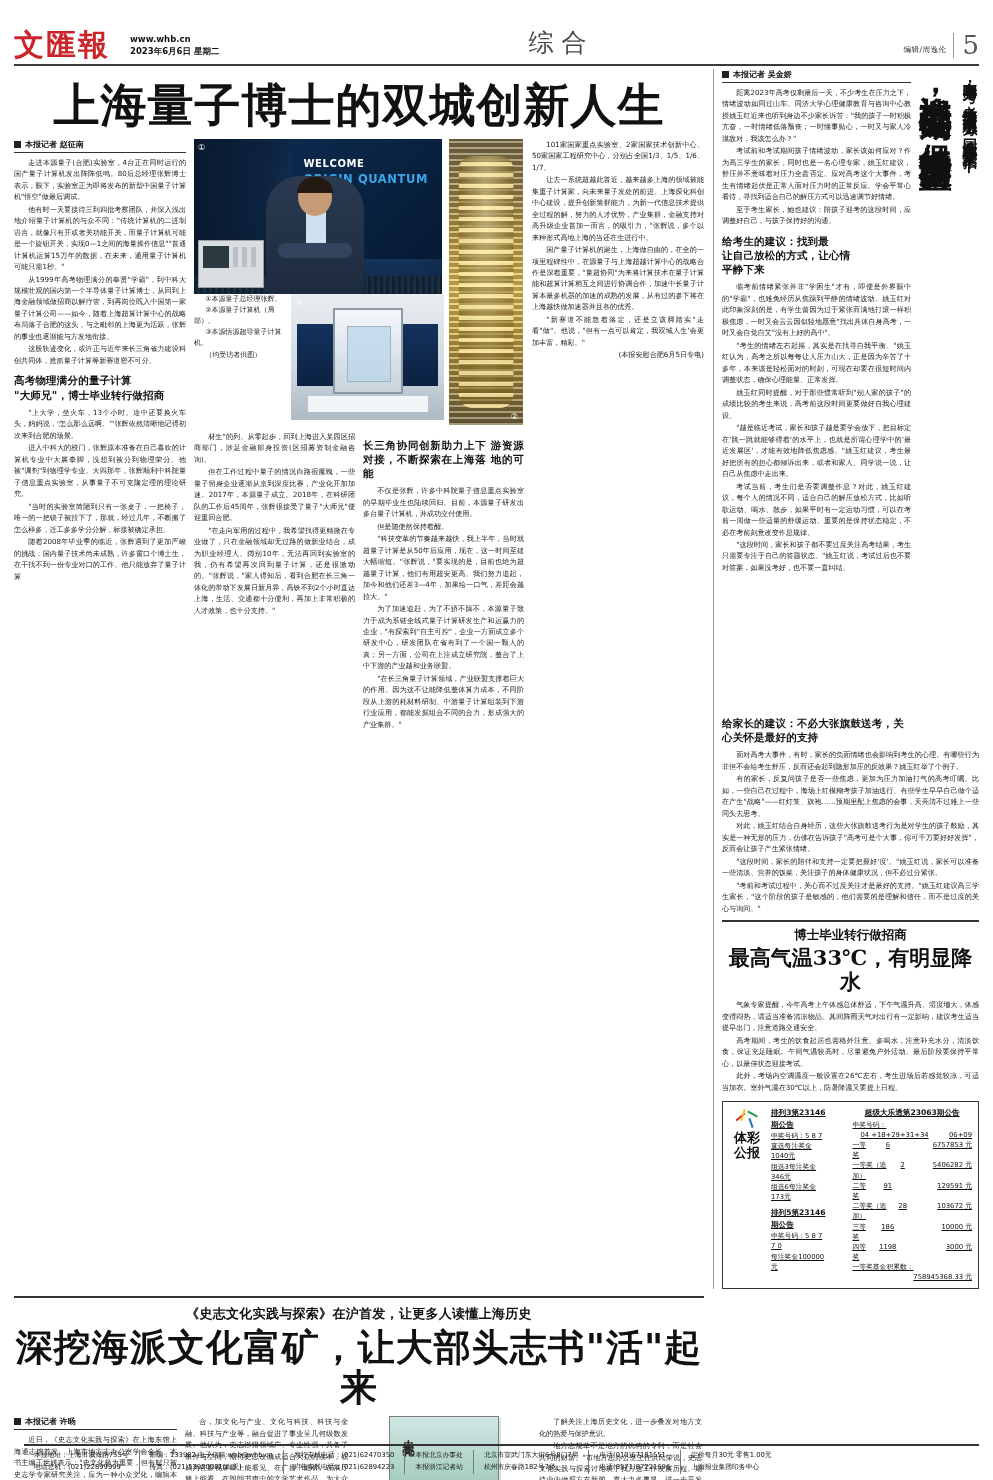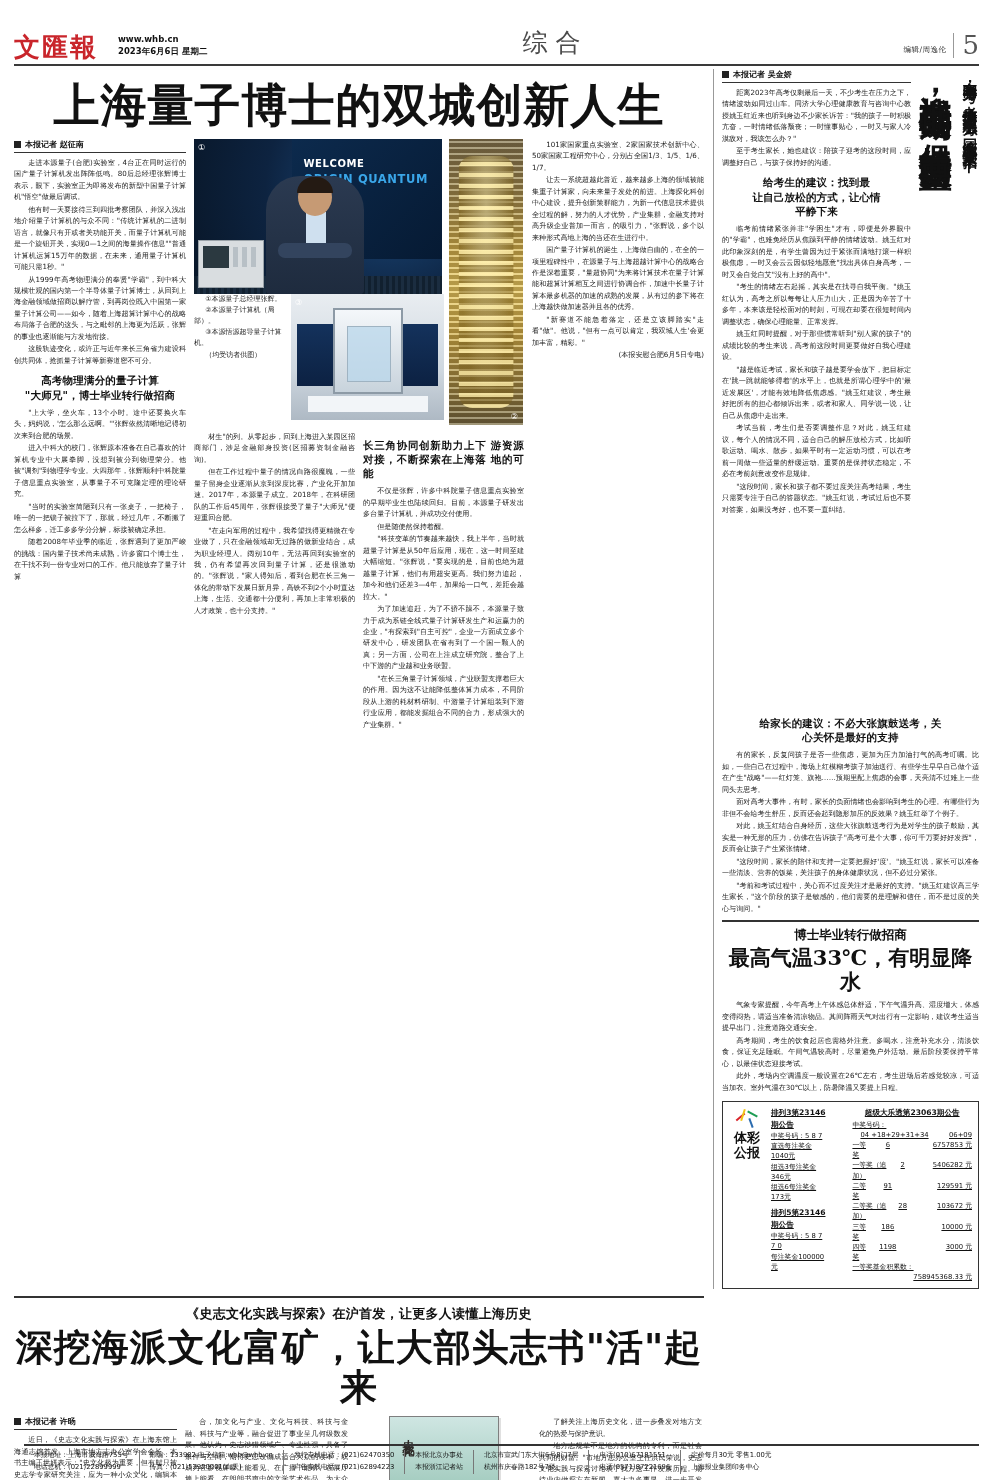--- a/index.html
+++ b/index.html
@@ -1,34 +1,34 @@
 <!DOCTYPE html>
 <html><head>
 <meta charset="utf-8">
 <style>
   html,body{margin:0;padding:0;background:#fff;}
   body{width:993px;height:1480px;font-family:"DejaVu Sans","Liberation Sans",sans-serif;color:#111;overflow:hidden;}
   .page{position:relative;width:993px;height:1480px;box-sizing:border-box;padding:0 14px;}
 
   
   .masthead{display:flex;align-items:flex-end;height:52px;padding-top:8px;}
-  .logo{font-family:"DejaVu Serif","Liberation Serif",serif;font-weight:bold;font-size:26px;color:#c9252b;letter-spacing:2px;line-height:1;}
+  .logo{font-family:"DejaVu Serif","Liberation Serif",serif;font-weight:bold;font-size:30px;color:#c9252b;letter-spacing:2px;line-height:1;}
   .logo-meta{margin-left:20px;font-size:8.5px;line-height:1.5;color:#111;font-weight:bold;padding-bottom:2px;}
   .section-title{flex:1;text-align:center;font-family:"DejaVu Serif","Liberation Serif",serif;font-size:25px;letter-spacing:8px;color:#4a4a4a;padding-bottom:1px;}
   .masthead-right{display:flex;align-items:flex-end;gap:7px;padding-bottom:2px;}
   .editor-credit{font-size:7.5px;color:#333;letter-spacing:.5px;padding-bottom:3px;}
   .page-no{font-family:"DejaVu Serif","Liberation Serif",serif;font-size:26px;color:#555;border-left:1px solid #999;padding-left:8px;line-height:.95;}
   .rule-thick{height:2px;background:#3a3a3a;margin-top:4px;}
 
   
   .body-col{font-size:7.1px;line-height:1.62;text-align:justify;color:#1a1a1a;}
   .body-col p{margin:0 0 1px 0;text-indent:2em;}
   .byline{font-size:8px;font-weight:bold;border-bottom:1px solid #333;padding-bottom:2px;margin-bottom:4px;display:flex;align-items:center;gap:4px;}
   .byline .sq{display:inline-block;width:7px;height:7px;background:#222;}
-  .subhead{font-weight:bold;font-size:10.5px;line-height:1.35;text-align:center;margin:7px 0 5px 0;letter-spacing:.2px;}
+  .subhead{font-weight:bold;font-size:10.5px;line-height:1.35;margin:7px 0 5px 0;letter-spacing:.2px;}
 
   
   .hl-main{font-family:"DejaVu Serif","Liberation Serif",serif;font-weight:bold;font-size:46px;text-align:center;letter-spacing:1px;line-height:1.08;margin:12px 0 8px;}
   .hl-kicker{font-size:13px;text-align:center;font-weight:bold;margin-bottom:4px;letter-spacing:.3px;}
   .hl-2{font-family:"DejaVu Serif","Liberation Serif",serif;font-weight:bold;font-size:37px;text-align:center;line-height:1.1;letter-spacing:1px;margin:2px 0 8px;}
 
   
   .top-wrap{display:flex;gap:9px;margin-top:3px;}
   .top-left{width:690px;}
   .top-right{width:262px;border-left:1px solid #999;padding-left:8px;}
@@ -257,41 +257,42 @@
       <div class="vert-wrap">
         <div class="vert-kicker">高考明开考，考生情绪如过山车怎么办？同济大学心理专家来支招——</div>
         <div class="vert-title">迎战高考关键期，保持好的沟通很重要</div>
         <div class="vert-body">
           <div class="byline">
             <span class="sq"></span>
             <span>本报记者  吴金娇</span>
           </div>
           <div class="body-col">
             <p>距离2023年高考仅剩最后一天，不少考生在压力之下，情绪波动如同过山车。同济大学心理健康教育与咨询中心教授姚玉红近来也听到身边不少家长诉苦："我的孩子一时积极亢奋，一时情绪低落颓丧；一时懂事贴心，一时又与家人冷漠敌对，我该怎么办？"</p>
+            <p>考试前和考试期间孩子情绪波动，家长该如何应对？作为高三学生的家长，同时也是一名心理专家，姚玉红建议，舒压并不意味着对压力全盘否定。应对高考这个大事件，考生有情绪起伏是正常人面对压力时的正常反应。学会平常心看待，寻找到适合自己的解压方式可以迅速调节好情绪。</p>
             <p>至于考生家长，她也建议：陪孩子迎考的这段时间，应调整好自己，与孩子保持好的沟通。</p>
           </div>
           <div class="subhead" style="white-space:pre-line">给考生的建议：找到最
 让自己放松的方式，让心情
 平静下来</div>
           <div class="body-col">
             <p>临考前情绪紧张并非"学困生"才有，即便是外界眼中的"学霸"，也难免经历从焦躁到平静的情绪波动。姚玉红对此印象深刻的是，有学生曾因为过于紧张而满地打滚一样积极焦虑，一时又会云云因似轻地愿意"找出具体自身高考，一时又会自觉自艾"没有上好的高中"。</p>
             <p>"考生的情绪左右起摇，其实是在找寻自我平衡。"姚玉红认为，高考之所以每每让人压力山大，正是因为辛苦了十多年，本来该是轻松面对的时刻，可现在却要在很短时间内调整状态，确保心理能量、正常发挥。</p>
             <p>姚玉红同时提醒，对于那些惯常听到"别人家的孩子"的成绩比较的考生来说，高考前这段时间更要做好自我心理建设。</p>
             <p>"越是临近考试，家长和孩子越是要学会放下，把目标定在'跳一跳就能够得着'的水平上，也就是所谓心理学中的'最近发展区'，才能有效地降低焦虑感。"姚玉红建议，考生最好把所有的担心都倾诉出来，或者和家人、同学说一说，让自己从焦虑中走出来。</p>
             <p>考试当前，考生们是否要调整作息？对此，姚玉红建议，每个人的情况不同，适合自己的解压放松方式，比如听歌运动、喝水、散步，如果平时有一定运动习惯，可以在考前一周做一些适量的舒缓运动。重要的是保持状态稳定，不必在考前刻意改变作息规律。</p>
             <p>"这段时间，家长和孩子都不要过度关注高考结果，考生只需要专注于自己的答题状态。"姚玉红说，考试过后也不要对答案，如果没考好，也不要一直纠结。</p>
           </div>
         </div>
       </div>
 
       <div class="subhead" style="white-space:pre-line">给家长的建议：不必大张旗鼓送考，关
 心关怀是最好的支持</div>
       <div class="body-col">
+        <p>面对高考大事件，有时，家长的负面情绪也会影响到考生的心理。有哪些行为非但不会给考生舒压，反而还会起到隐形加压的反效果？姚玉红举了个例子。</p>
         <p>有的家长，反复问孩子是否一些焦虑，更加为压力加油打气的高考叮嘱。比如，一些自己在过程中，海场上红模糊考孩子加油送行、有些学生早早自己做个适在产生"战略"——红灯笼、旗袍……预期里配上焦虑的会事，天亮清不过难上一些同头去思考。</p>
-        <p>面对高考大事件，有时，家长的负面情绪也会影响到考生的心理。有哪些行为非但不会给考生舒压，反而还会起到隐形加压的反效果？姚玉红举了个例子。</p>
         <p>对此，姚玉红结合自身经历，这些大张旗鼓送考行为是对学生的孩子鼓励，其实是一种无形的压力，仿佛在告诉孩子"高考可是个大事，你可千万要好好发挥"，反而会让孩子产生紧张情绪。</p>
         <p>"这段时间，家长的陪伴和支持一定要把握好'度'。"姚玉红说，家长可以准备一些清淡、营养的饭菜，关注孩子的身体健康状况，但不必过分紧张。</p>
         <p>"考前和考试过程中，关心而不过度关注才是最好的支持。"姚玉红建议高三学生家长，"这个阶段的孩子是敏感的，他们需要的是理解和信任，而不是过度的关心与询问。"</p>
       </div>
 
       <div class="rb-divider"></div>
       <div class="weather-title">博士毕业转行做招商</div>
       <div class="weather-hl">最高气温33℃，有明显降水</div>
       <div class="body-col">
         <p>气象专家提醒，今年高考上午体感总体舒适，下午气温升高、湿度增大，体感变得闷热，请适当准备清凉物品。其间阵雨天气对出行有一定影响，建议考生适当提早出门，注意道路交通安全。</p>

